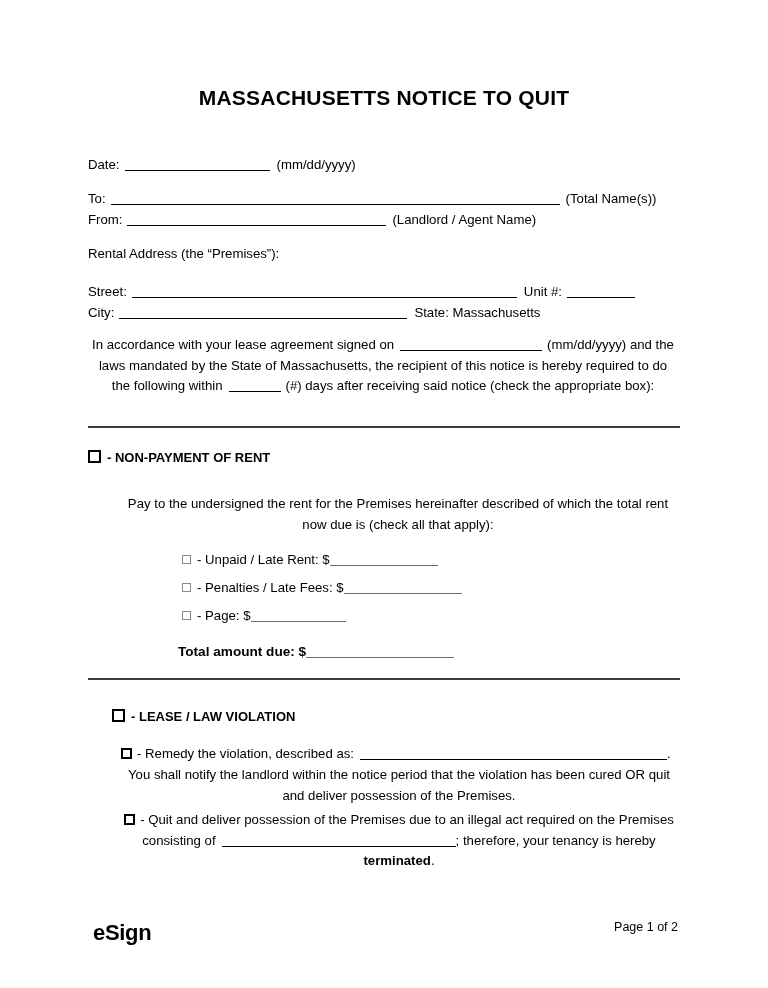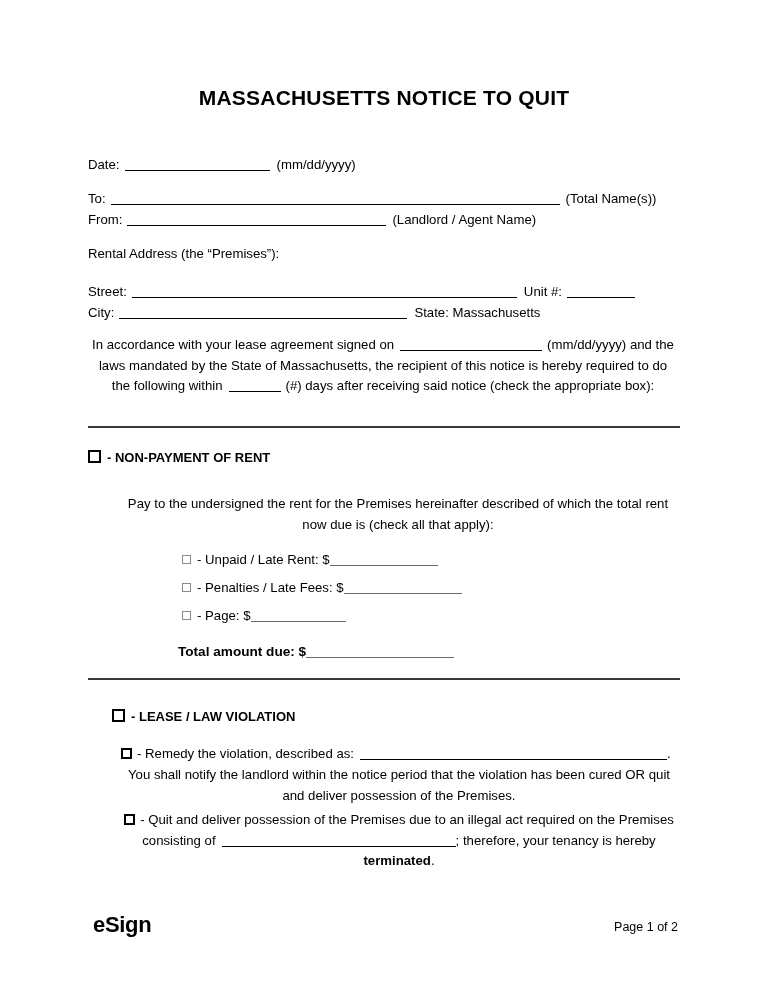--- a/index.html
+++ b/index.html
@@ -91,20 +91,21 @@
     font-weight: bold;
     white-space: nowrap;
   }
   .bold { font-weight: bold; }
   
   .logo {
     position: absolute;
     font-size: 22px;
     font-weight: bold;
     letter-spacing: -0.3px;
+    margin-top: 8px;
   }
   .pagenum {
     position: absolute;
     font-size: 12.5px;
     text-align: right;
   }
 </style>
 </head>
 <body>
 

